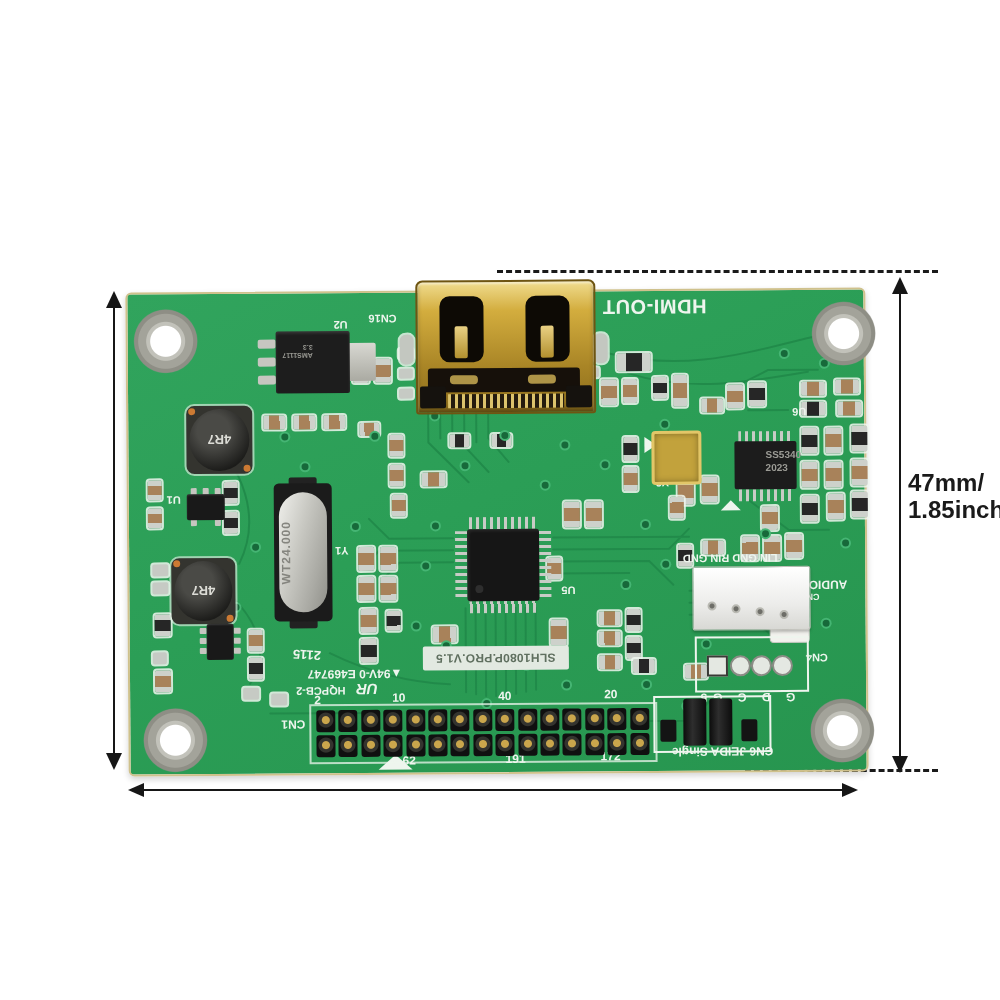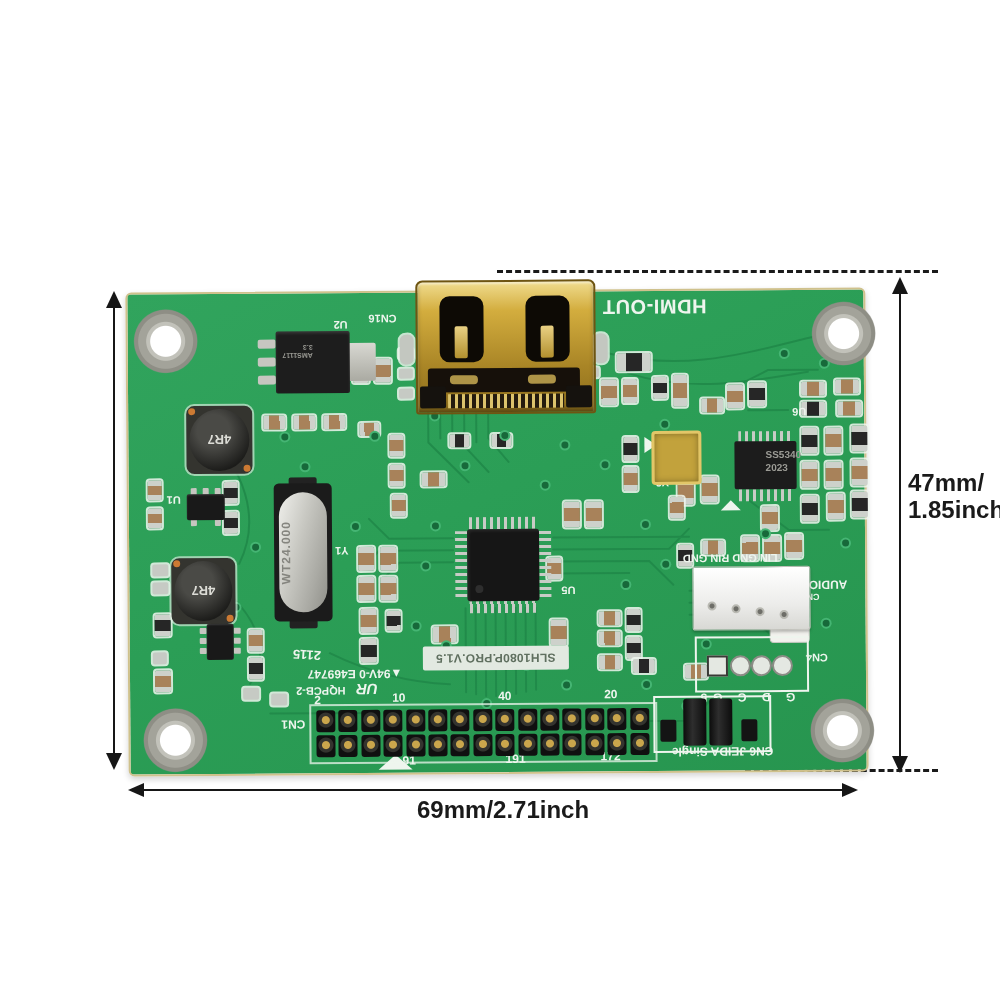--- a/index.html
+++ b/index.html
@@ -99,21 +99,20 @@
 </style>
 </head>
 <body>
 
 <div id="canvas">
 
   <div class="dim-text" style="left:908px;top:470px;">
     <div>47mm/</div>
     <div>1.85inch</div>
   </div>
-  <div class="dim-text" style="left:417px;top:797px;">69mm/2.71inch</div>
 
   <div class="vline" style="left:113px;top:304px;height:452px;"></div>
   <div class="tri up" style="left:106px;top:291px;"></div>
   <div class="tri down" style="left:106px;top:753px;"></div>
 
   <div class="vline" style="left:899px;top:290px;height:468px;"></div>
   <div class="tri up" style="left:892px;top:277px;"></div>
   <div class="tri down" style="left:892px;top:756px;"></div>
 
   <div class="hline" style="left:142px;top:789px;width:700px;"></div>
@@ -295,21 +294,21 @@
     <div class="silk r180" style="left:521px;top:454px;width:142px;font-size:12px;text-align:center;">CN6 JEIDA Single</div>
     <div class="silk" style="left:163px;top:354px;font-size:13px;transform:rotate(184deg);">2115</div>
     <div class="silk r180" style="left:158px;top:374px;width:134px;font-size:12px;text-align:center;">▲94V-0 E469747</div>
     <div class="silk r180" style="left:166px;top:392px;font-size:11px;">HQPCB-2</div>
     <div class="silk r180" style="left:226px;top:388px;font-size:15px;font-style:italic;">UR</div>
 
     <div class="silk" style="left:184px;top:400px;font-size:12px;">2</div>
     <div class="silk" style="left:262px;top:398px;font-size:12px;">10</div>
     <div class="silk" style="left:368px;top:397px;font-size:12px;">40</div>
     <div class="silk" style="left:474px;top:396px;font-size:12px;">20</div>
-    <div class="silk" style="left:272px;top:461px;font-size:12px;">91</div>
+    <div class="silk" style="left:272px;top:461px;font-size:12px;">62</div>
     <div class="silk" style="left:375px;top:460px;font-size:12px;">191</div>
     <div class="silk" style="left:470px;top:458px;font-size:12px;">172</div>
 
     <div class="tri-silk-up" style="left:248px;top:462px;"></div>
     <div class="tri-silk-right" style="left:516px;top:146px;"></div>
     <div class="tri-silk-up" style="left:592px;top:210px;border-left-width:10px;border-right-width:10px;border-bottom-width:10px;"></div>
 
     <div class="model-box">
       <div class="model-text">SLH1080P.PRO.V1.5</div>
     </div>

